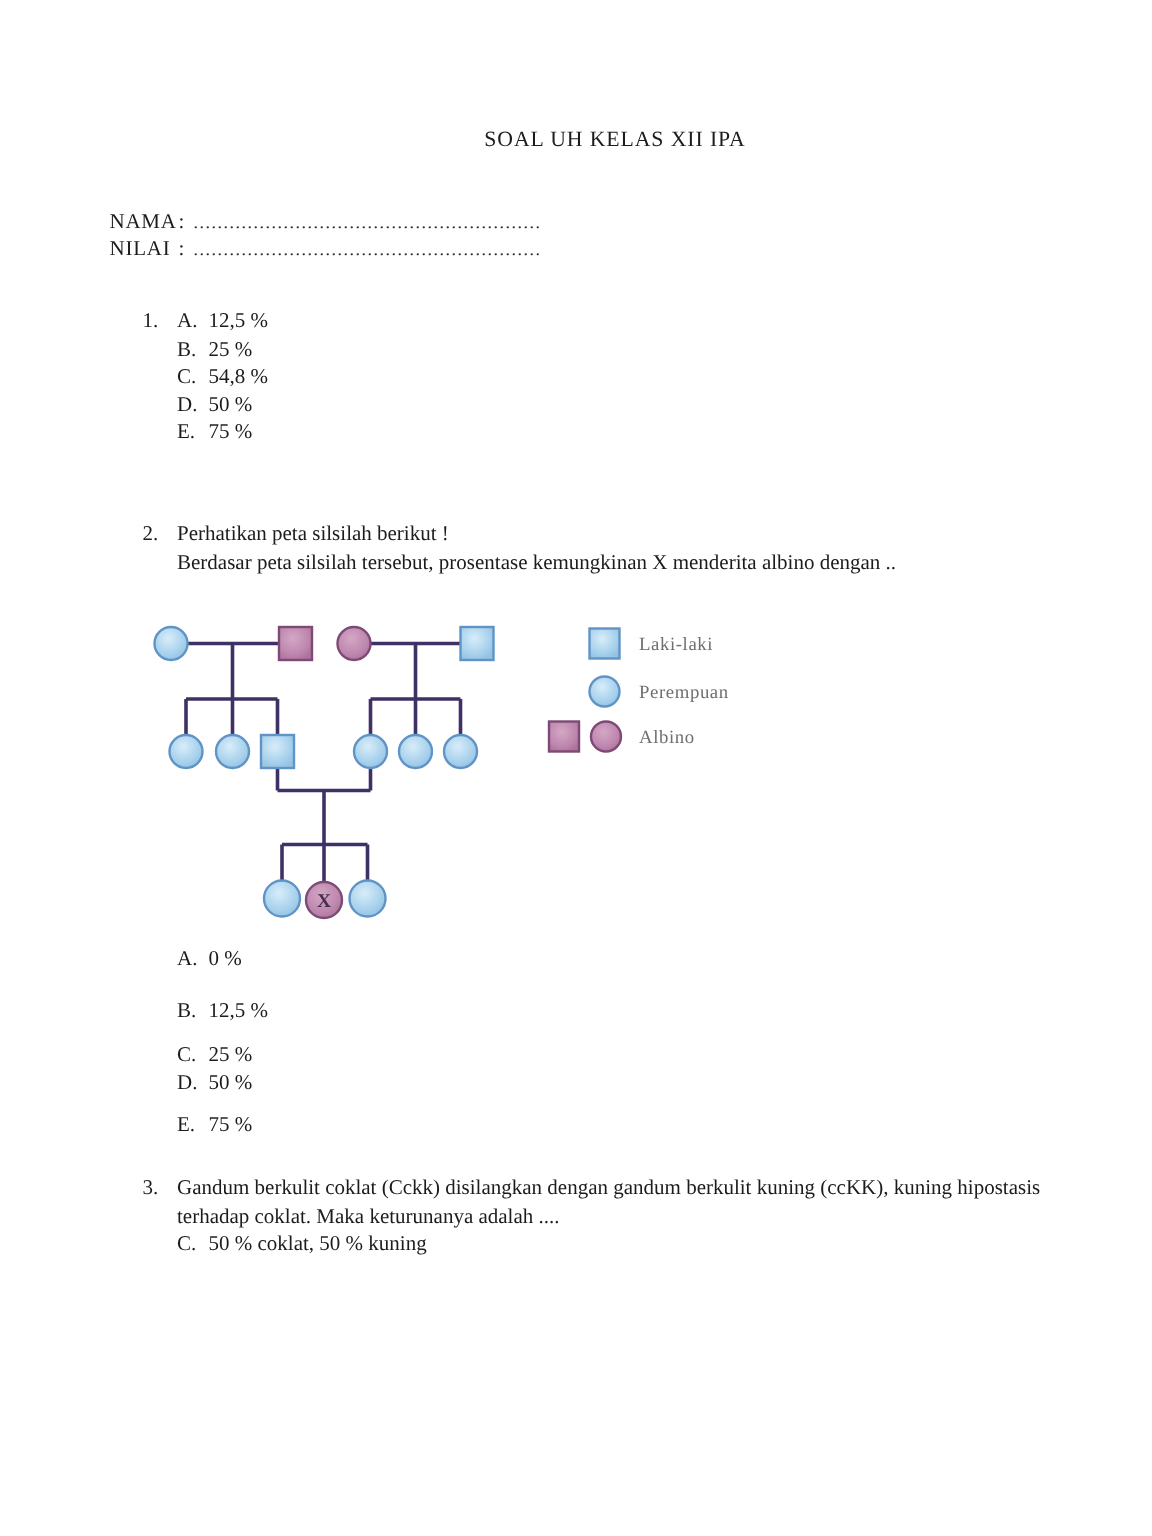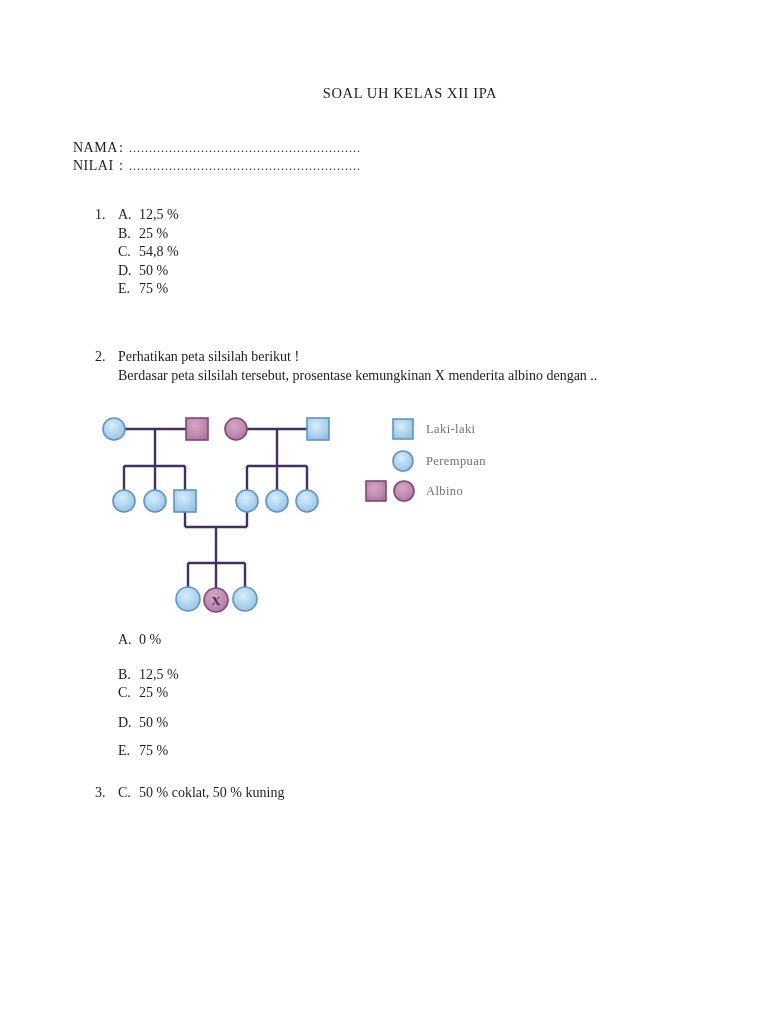--- a/index.html
+++ b/index.html
@@ -23,22 +23,22 @@
   .q-num{width:23px;flex:0 0 23px;}
   .q-body{width:622px;}
   .q1{top:206px;left:95px;}
   .q2{top:348px;left:95px;}
   .q3{top:784px;left:95px;}
   .options{margin:0;padding:0;list-style:none;}
   .opt{white-space:nowrap;}
   .opt-label{display:inline-block;width:21px;}
   .q2-options{top:631px;left:118px;}
   .q2-options .opt-a{margin-bottom:16px;}
-  .q2-options .opt-b{}
-  .q2-options .opt-c{margin-bottom:11px;}
+  .q2-options .opt-b{margin-bottom:11px;}
+  .q2-options .opt-c{}
   .q2-options .opt-d{margin-bottom:10px;}
   .pedigree-wrap{top:408px;left:95px;width:420px;height:212px;}
   svg text.legend-label{
     font-family:"Liberation Serif","DejaVu Serif",serif;
     font-size:12.5px;fill:#6f6f6f;letter-spacing:0.4px;
   }
   svg text.x-mark{
     font-family:"Liberation Serif","DejaVu Serif",serif;
     font-size:13px;fill:#44304e;font-weight:bold;
   }
@@ -151,17 +151,18 @@
   <li class="opt opt-a"><span class="opt-label">A.</span><span>0 %</span></li>
   <li class="opt opt-b"><span class="opt-label">B.</span><span>12,5 %</span></li>
   <li class="opt opt-c"><span class="opt-label">C.</span><span>25 %</span></li>
   <li class="opt opt-d"><span class="opt-label">D.</span><span>50 %</span></li>
   <li class="opt opt-e"><span class="opt-label">E.</span><span>75 %</span></li>
 </ul>
 
 <div class="abs question q3">
   <div class="q-num">3.</div>
   <div class="q-body">
+    <div>Gandum berkulit coklat (Cckk) disilangkan dengan gandum berkulit kuning (ccKK), kuning hipostasis terhadap coklat. Maka keturunanya adalah ....</div>
     <ul class="options">
       <li class="opt"><span class="opt-label">C.</span><span>50 % coklat, 50 % kuning</span></li>
     </ul>
   </div>
 </div>
 
 </body></html>

